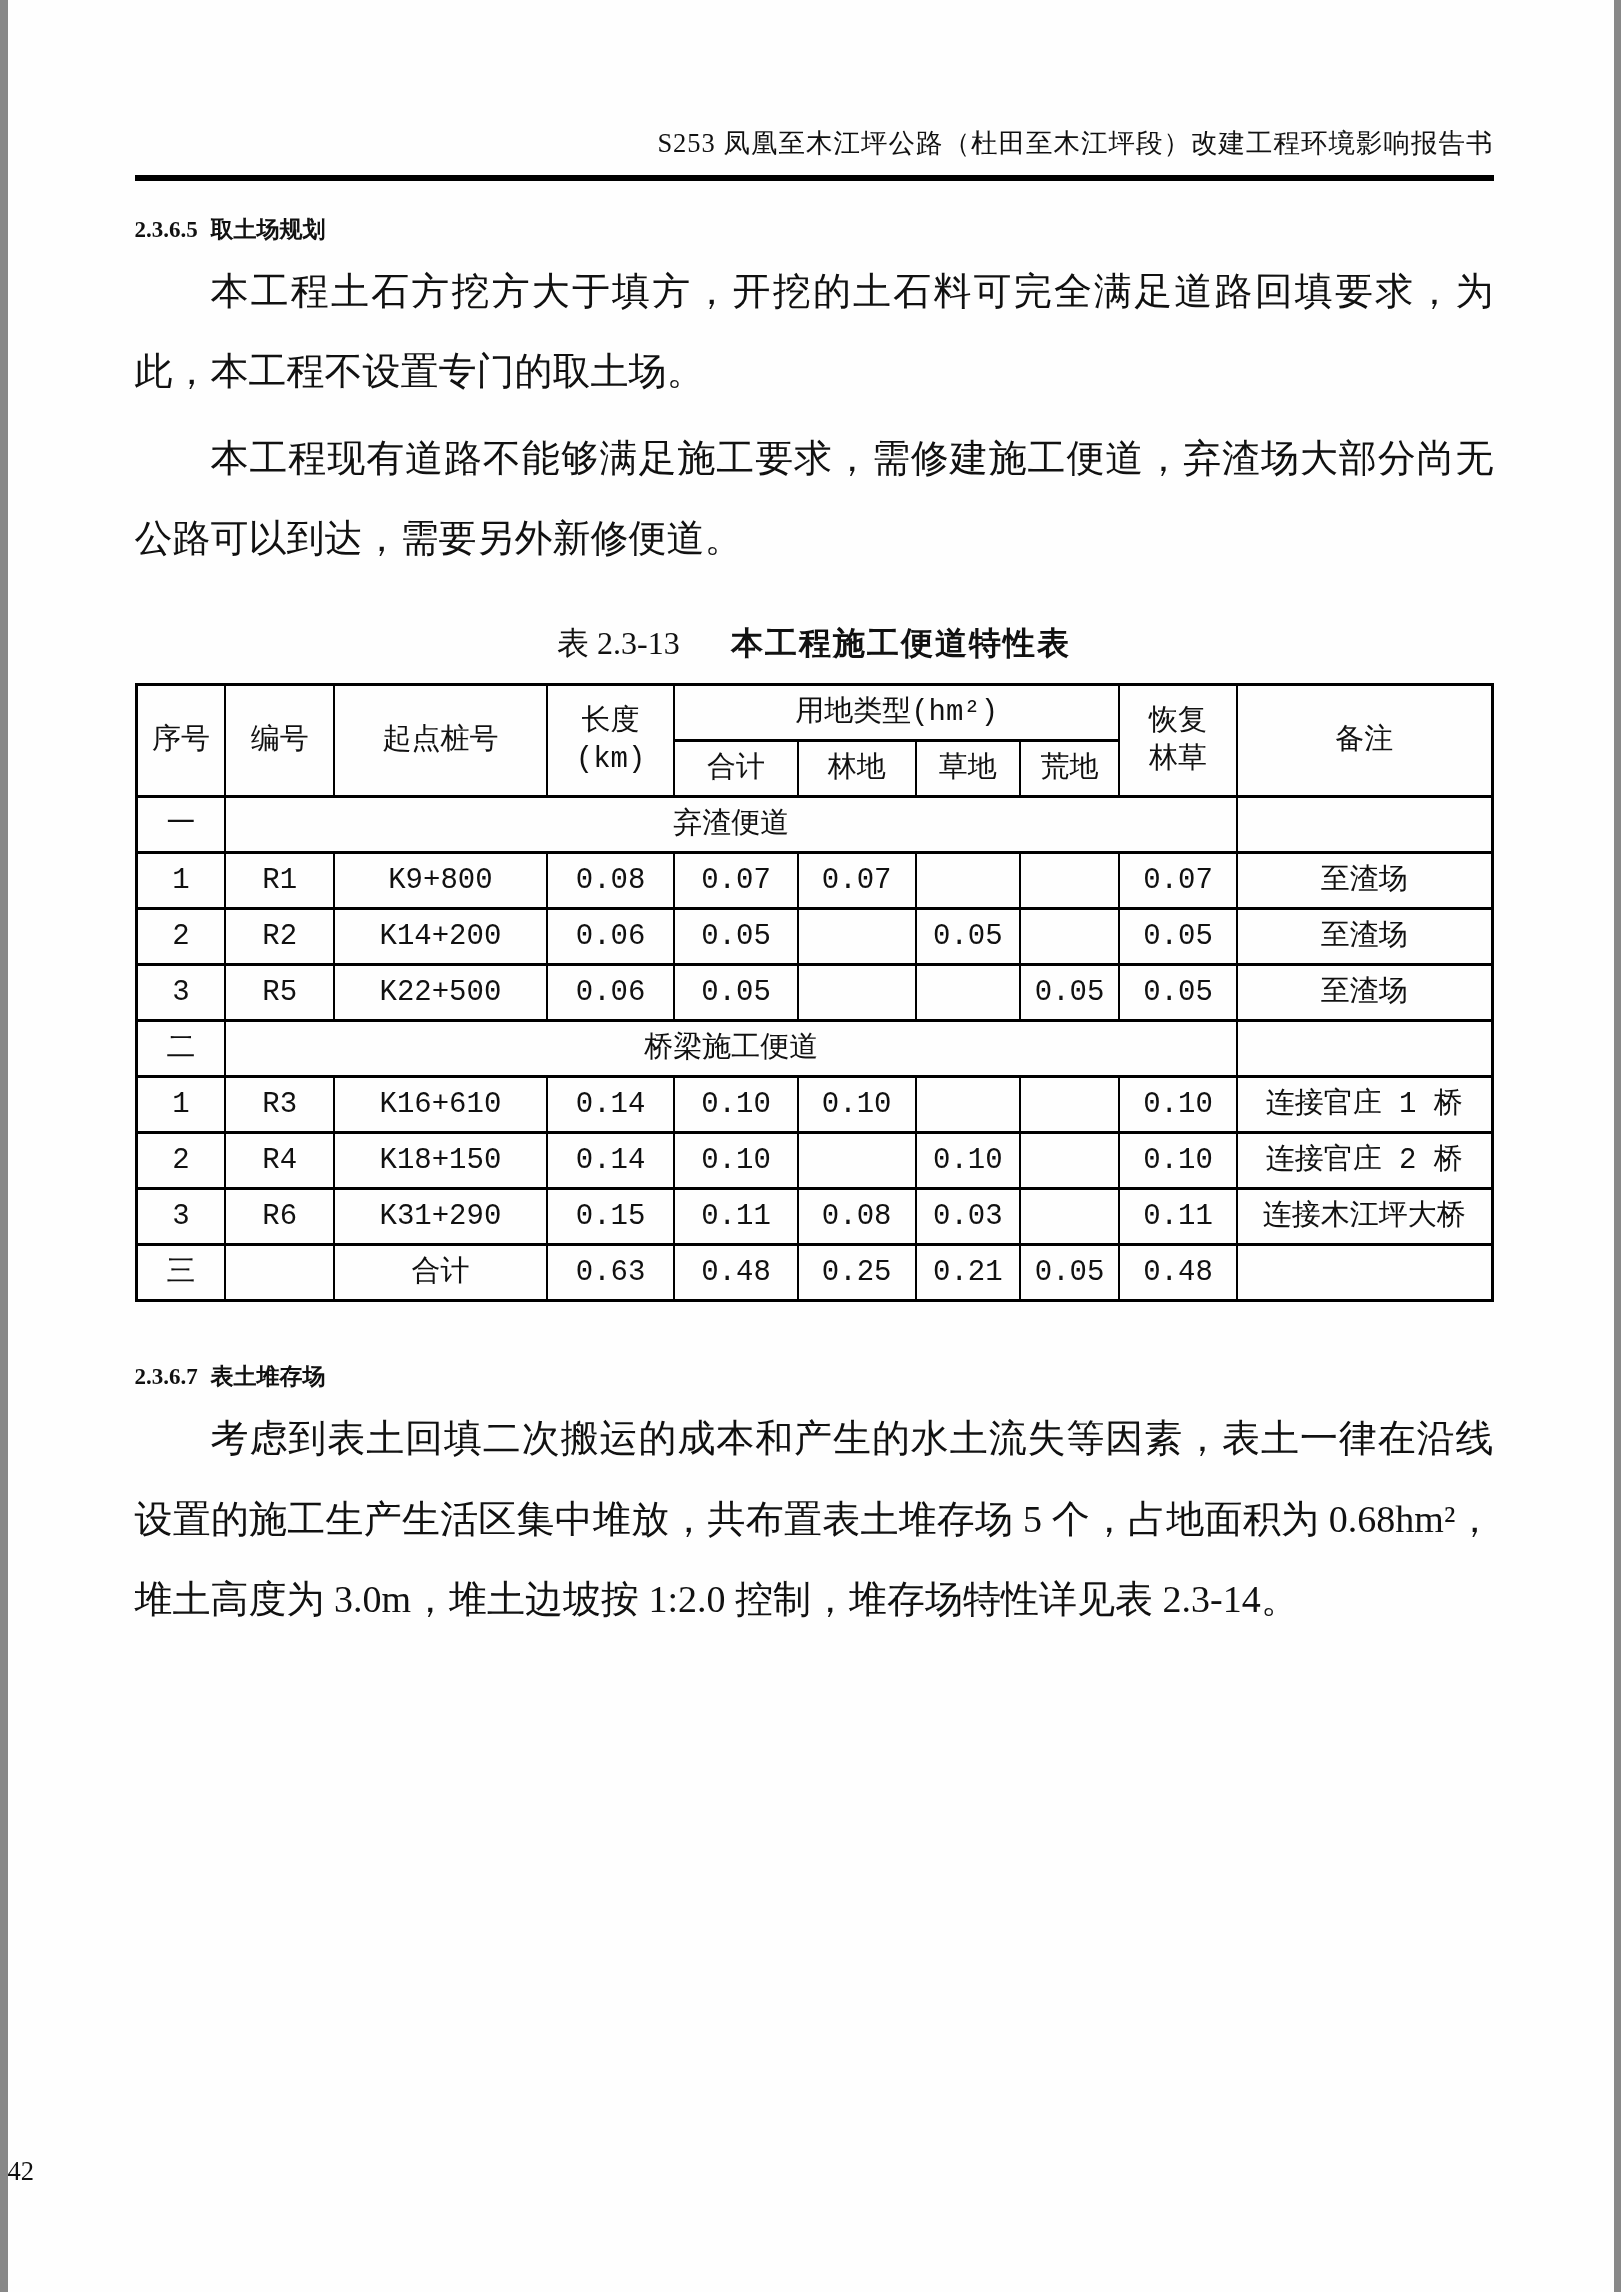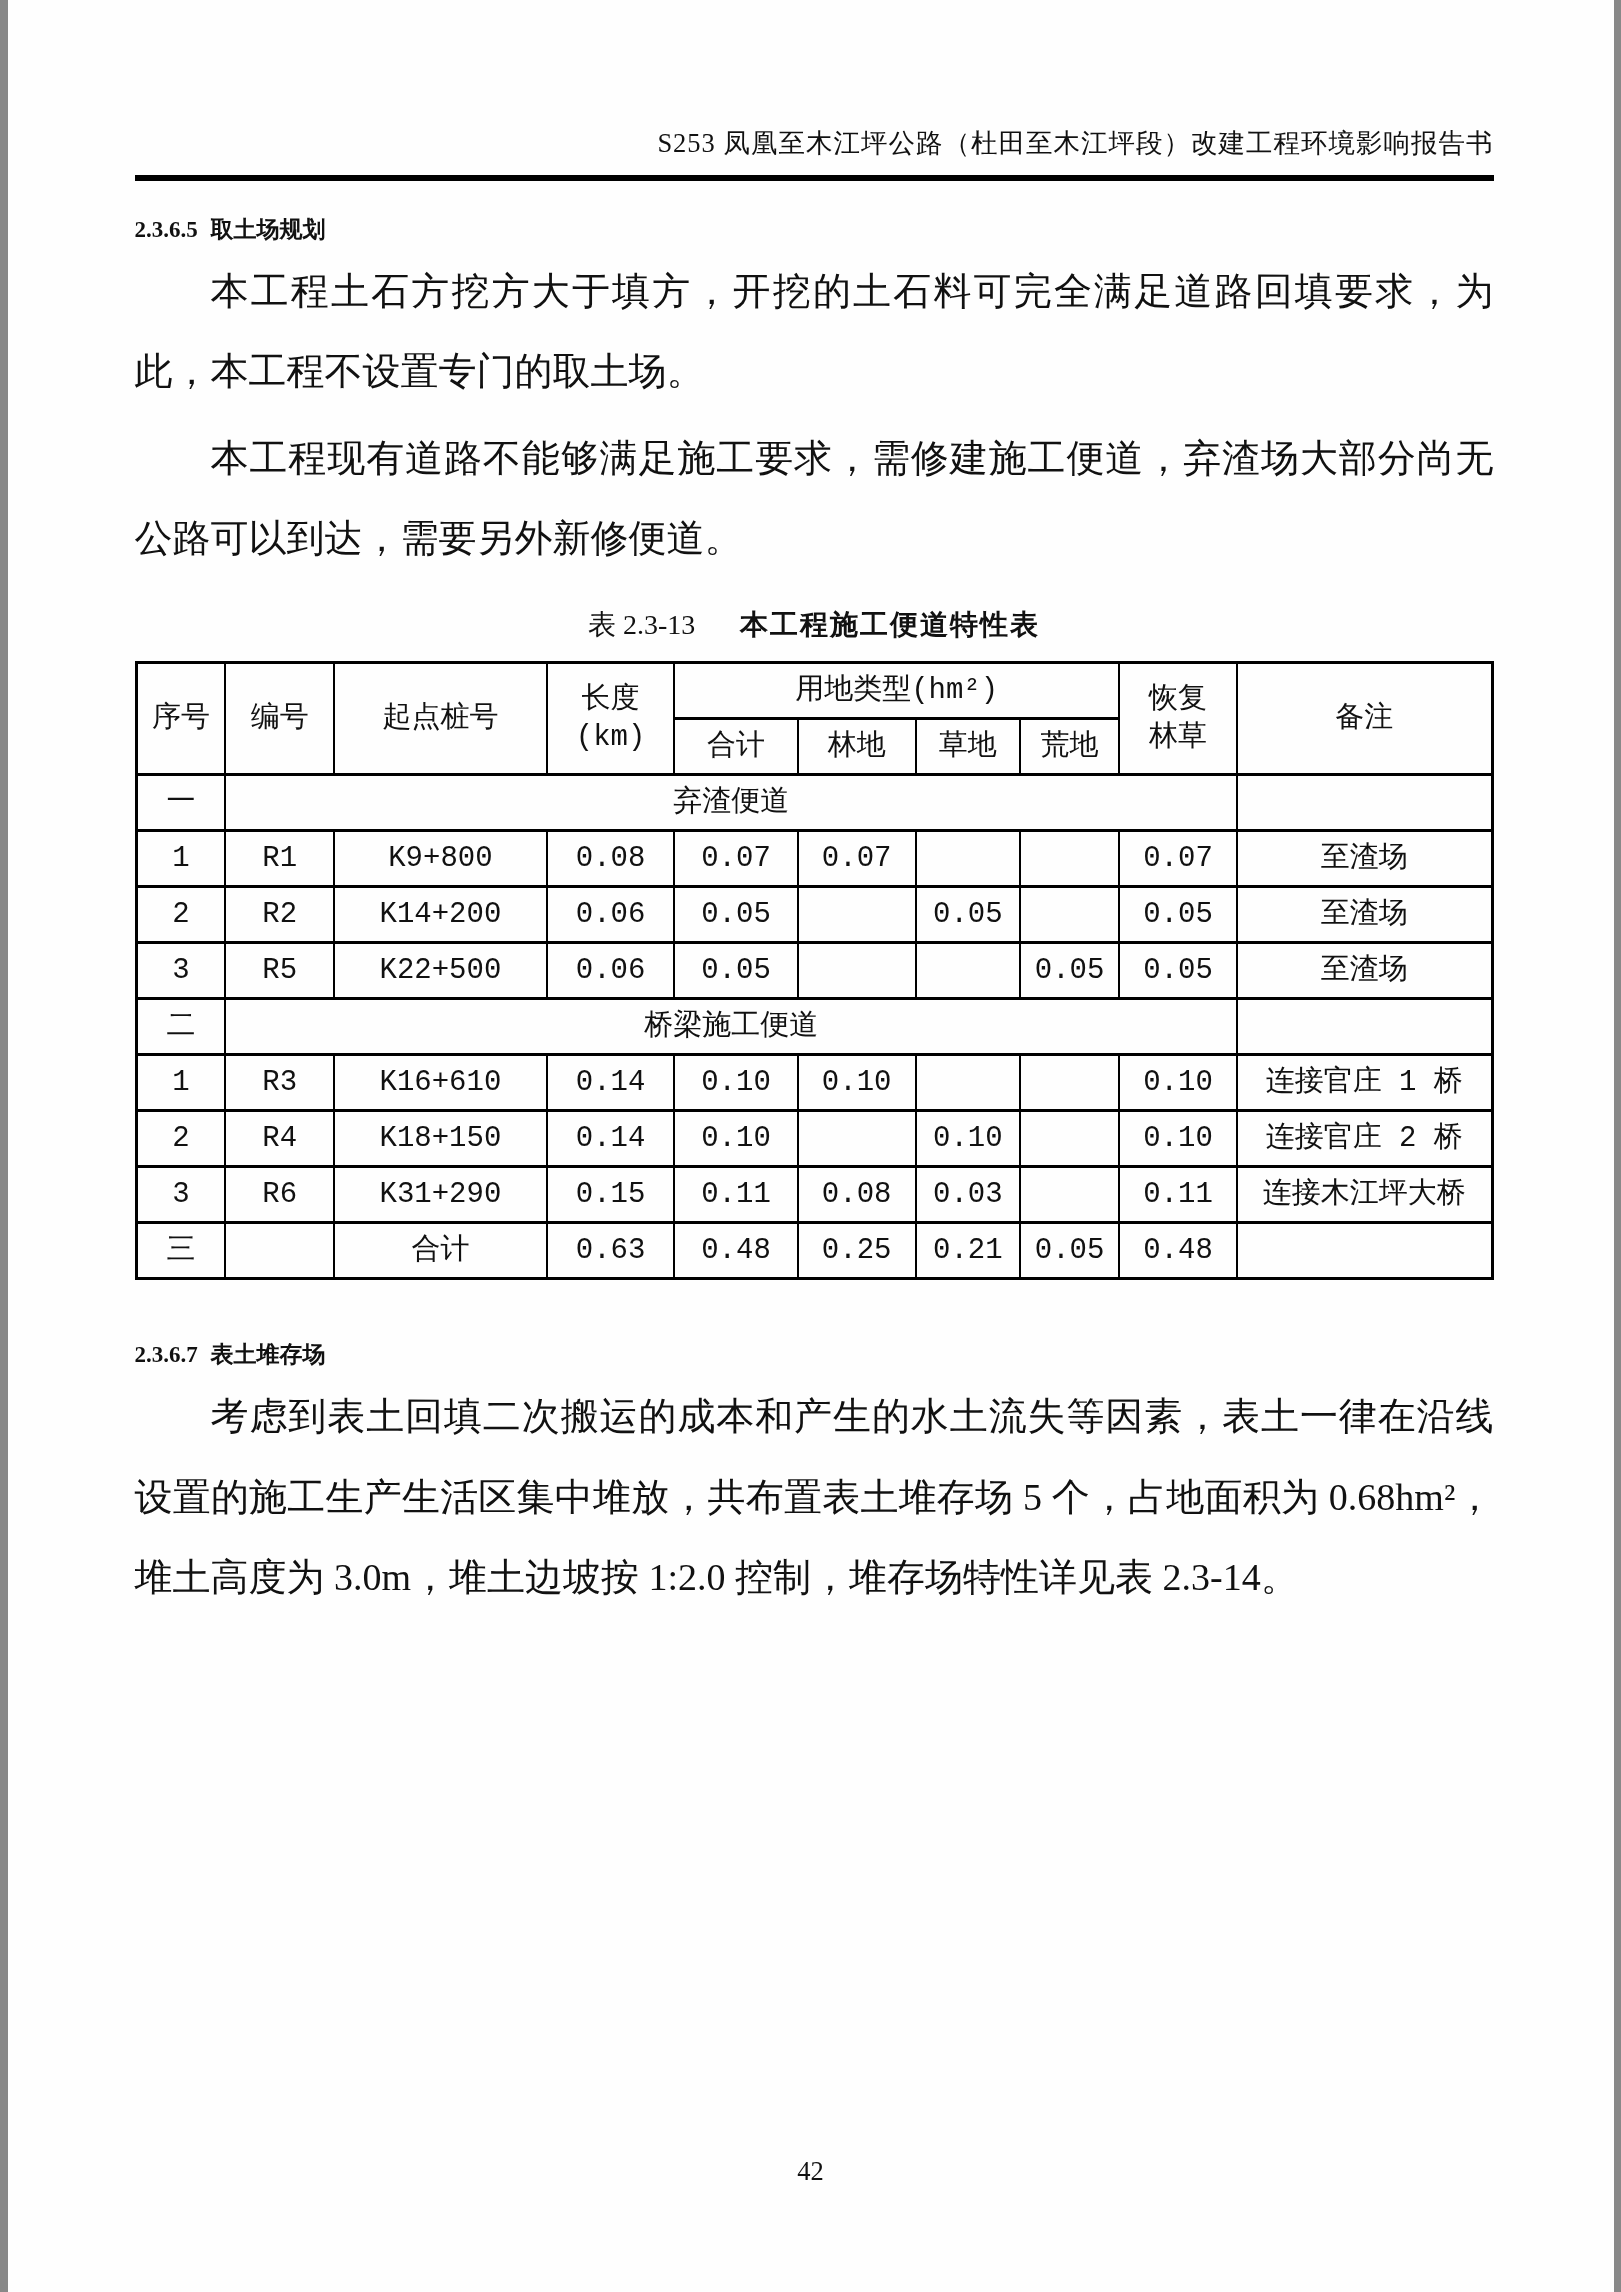--- a/index.html
+++ b/index.html
@@ -30,22 +30,22 @@
     font-size: 38px;
     line-height: 2.12;
     text-indent: 2em;
     text-align: justify;
     margin-top: 5.9px;
   }
 
   
   .tbl-caption {
     text-align: center;
-    font-size: 28px;
-    margin-top: 27px;
+    font-size: 32px;
+    margin-top: 43px;
     margin-bottom: 17.6px;
   }
   .tbl-caption .cap-title { font-weight: bold; margin-left: 1.6em; font-family: "Liberation Sans", "DejaVu Sans", sans-serif; letter-spacing: 2px; }
 
   
   table.spec {
     width: 100%;
     border-collapse: collapse;
     border: 3.9px solid #000;
     table-layout: fixed;
@@ -64,21 +64,21 @@
     line-height: 1.3;
     overflow: hidden;
   }
   table.spec .hdr { height: 56px; }
 
   
   .page-footer {
     position: absolute;
     left: 0; right: 0;
     bottom: 106px;
-    text-align: center;
+    text-align: left;
     font-size: 26.5px;
   }
 </style>
 </head>
 <body>
 
 <div class="page">
   <div class="content">
 
     <div class="doc-header">

